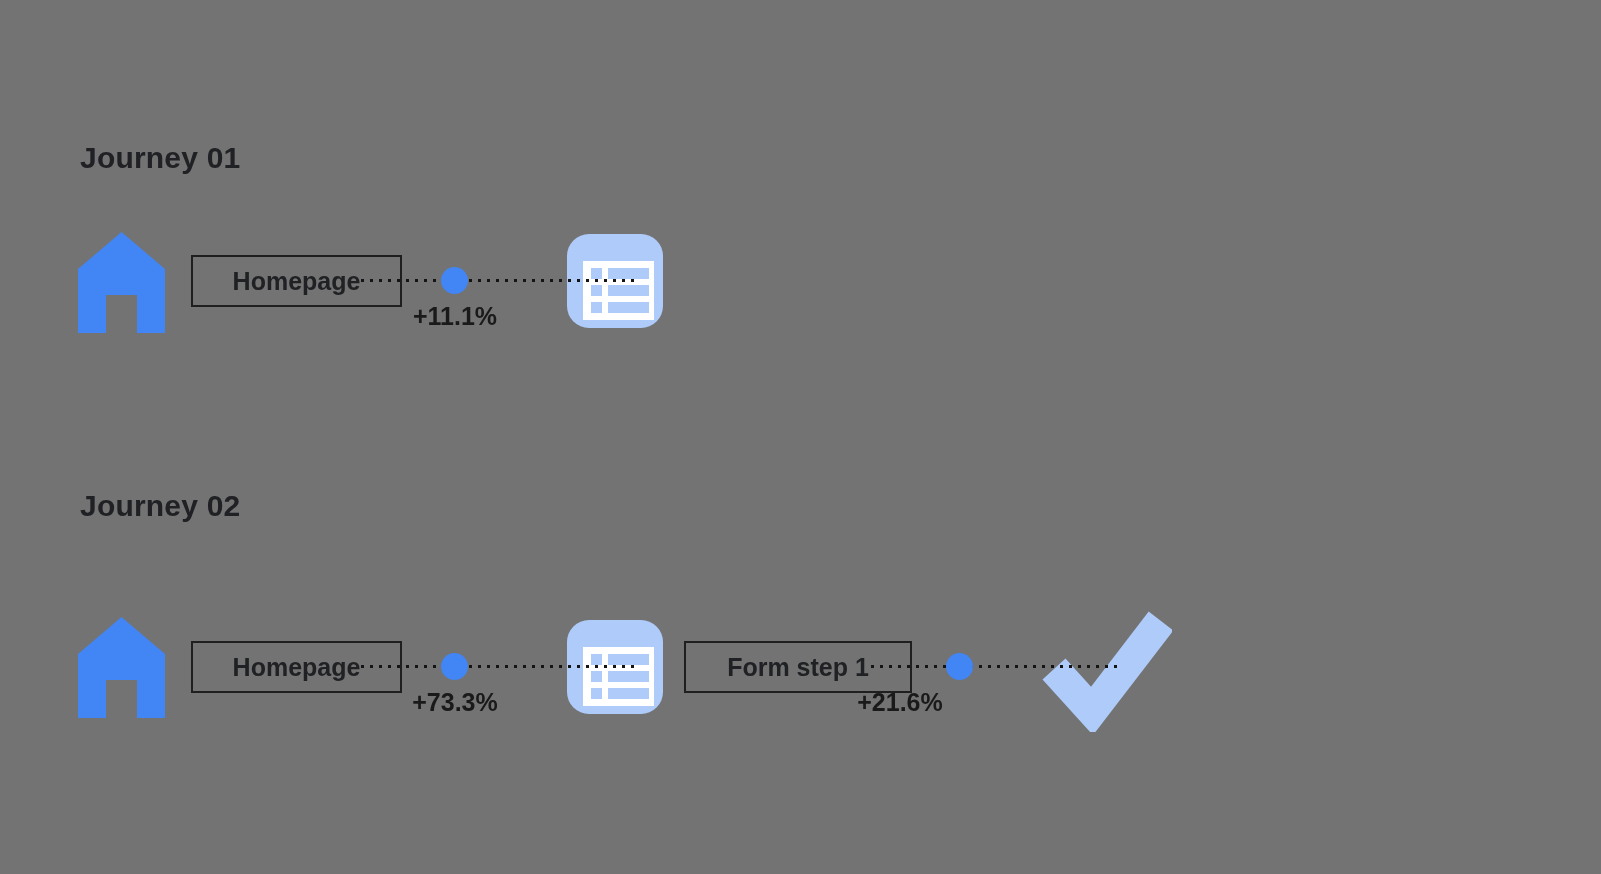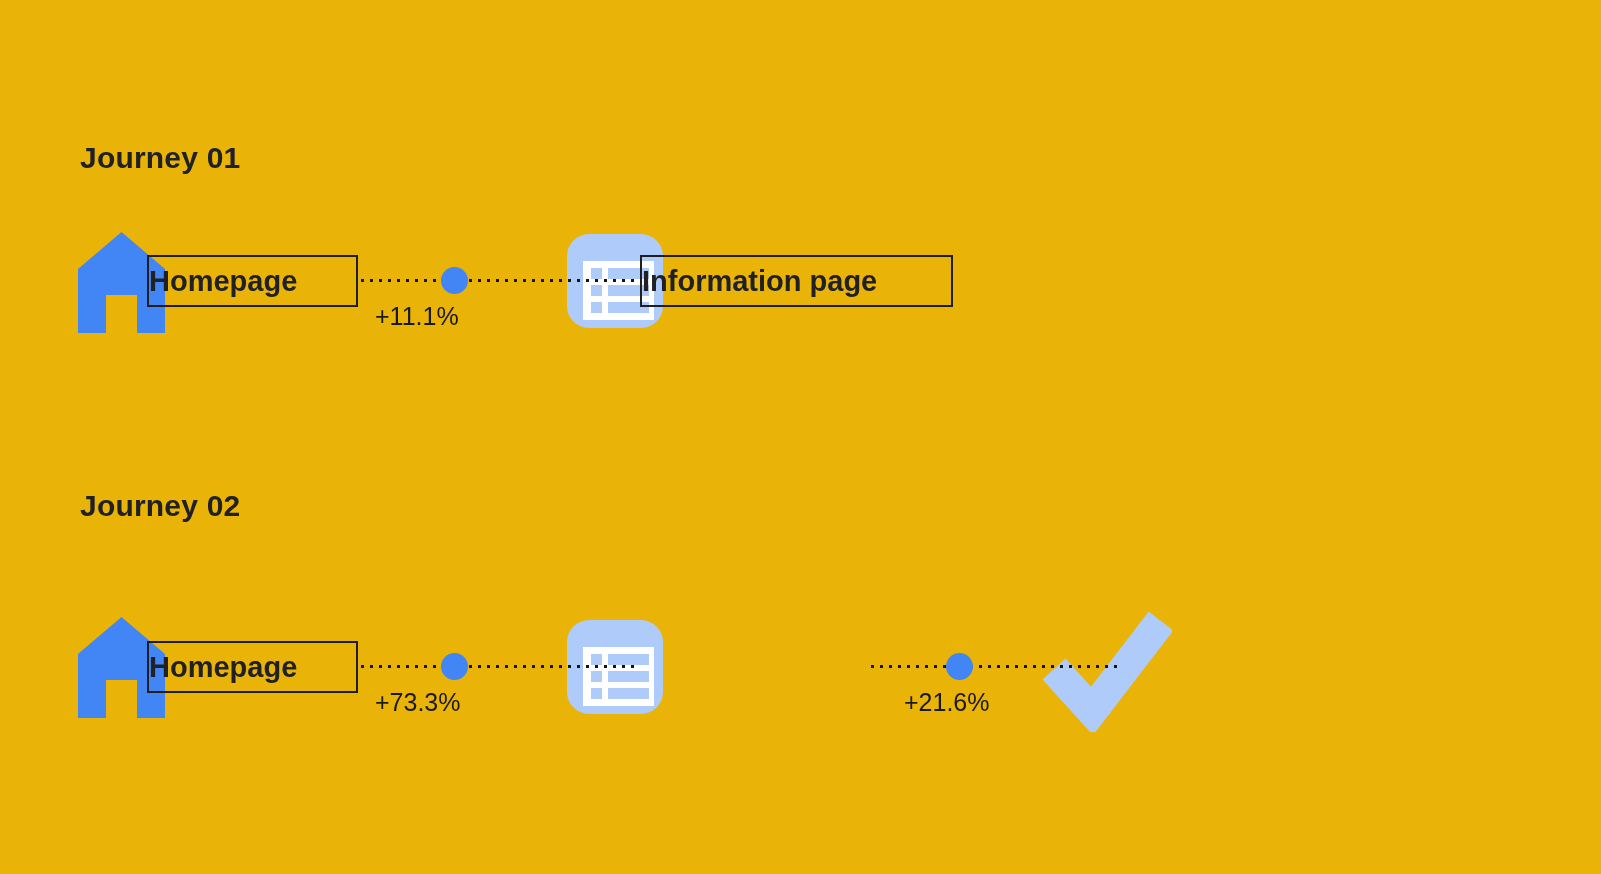--- a/index.html
+++ b/index.html
@@ -1,56 +1,57 @@
 <!DOCTYPE html>
 <html><head>
 <meta charset="utf-8">
 <style>
   html,body{margin:0;padding:0;background:#ffffff;}
   .canvas{
     position:relative;
     width:1601px;height:874px;
-    background:#eab308;
+    background:#737373;
     font-family:"Liberation Sans", sans-serif;
     color:#202124;
     overflow:hidden;
   }
   .journey-title{
     position:absolute;
     font-size:30px;
     font-weight:700;
     letter-spacing:.2px;
     color:#202124;
     white-space:nowrap;
   }
   .label-box{
     position:absolute;
     height:52px;
     border:2.5px solid #1f1f1f;
     background:transparent;
-    display:flex;align-items:center;justify-content:flex-start;
-    font-size:29px;font-weight:700;color:#202124;
+    display:flex;align-items:center;justify-content:center;
+    font-size:25px;font-weight:700;color:#202124;
     box-sizing:border-box;
     z-index:3;
     white-space:nowrap;
+    margin-left:44px;
   }
   .dotline{
     position:absolute;height:3px;
     background-image:radial-gradient(circle, #141414 1.5px, transparent 1.7px);
     background-size:9px 3px;
     background-repeat:repeat-x;
     z-index:2;
   }
   .flow-dot{
     position:absolute;width:27px;height:27px;border-radius:50%;
     background:#4285F4;z-index:2;
   }
   .delta{
-    position:absolute;width:160px;
-    font-size:25px;font-weight:400;color:#1a1a1a;
+    position:absolute;width:160px;text-align:center;
+    font-size:25px;font-weight:700;color:#1a1a1a;
     z-index:2;white-space:nowrap;
   }
   .icon-abs{position:absolute;z-index:1;}
   .list-icon{
     position:absolute;width:96px;height:94px;border-radius:22px;
     background:#AECBFA;z-index:1;
   }
   .list-panel{
     position:absolute;left:16px;top:27px;right:9px;bottom:8px;
     background:#ffffff;
@@ -90,23 +91,20 @@
           <span class="sq"></span>
           <span class="bar"></span>
         </div>
       <div class="list-row">
           <span class="sq"></span>
           <span class="bar"></span>
         </div>
     </div>
   </div>
 
-  <div class="label-box" style="left:640px;top:255px;width:313px">
-    <span>Information page</span>
-  </div>
 
   <div class="journey-title" style="left:80px;top:489px">Journey 02</div>
 
   <svg class="icon-abs" style="left:78px;top:617px" width="87" height="101" viewBox="0 0 87 101" aria-hidden="true">
     <polygon points="43.5,0 87,37 87,101 59,101 59,63 28,63 28,101 0,101 0,37" fill="#4285F4"></polygon>
   </svg>
 
   <div class="label-box" style="left:147px;top:641px;width:211px">
     <span>Homepage</span>
   </div>
@@ -125,23 +123,26 @@
           <span class="sq"></span>
           <span class="bar"></span>
         </div>
       <div class="list-row">
           <span class="sq"></span>
           <span class="bar"></span>
         </div>
     </div>
   </div>
 
+  <div class="label-box" style="left:640px;top:641px;width:228px">
+    <span>Form step 1</span>
+  </div>
 
   <div class="dotline" style="left:868px;top:665px;width:251px"></div>
   <div class="flow-dot" style="left:946px;top:653px"></div>
-  <div class="delta" style="left:904px;top:688px">+21.6%</div>
+  <div class="delta" style="left:820px;top:688px">+21.6%</div>
 
   <svg class="icon-abs" style="left:1042px;top:607px" width="130" height="125" viewBox="0 0 130 125" aria-hidden="true">
     <polyline points="12,62 50,104 119,14" fill="none" stroke="#AECBFA" stroke-width="31" stroke-linecap="butt" stroke-linejoin="miter"></polyline>
   </svg>
 
 
 </div>
 
 </body></html>

